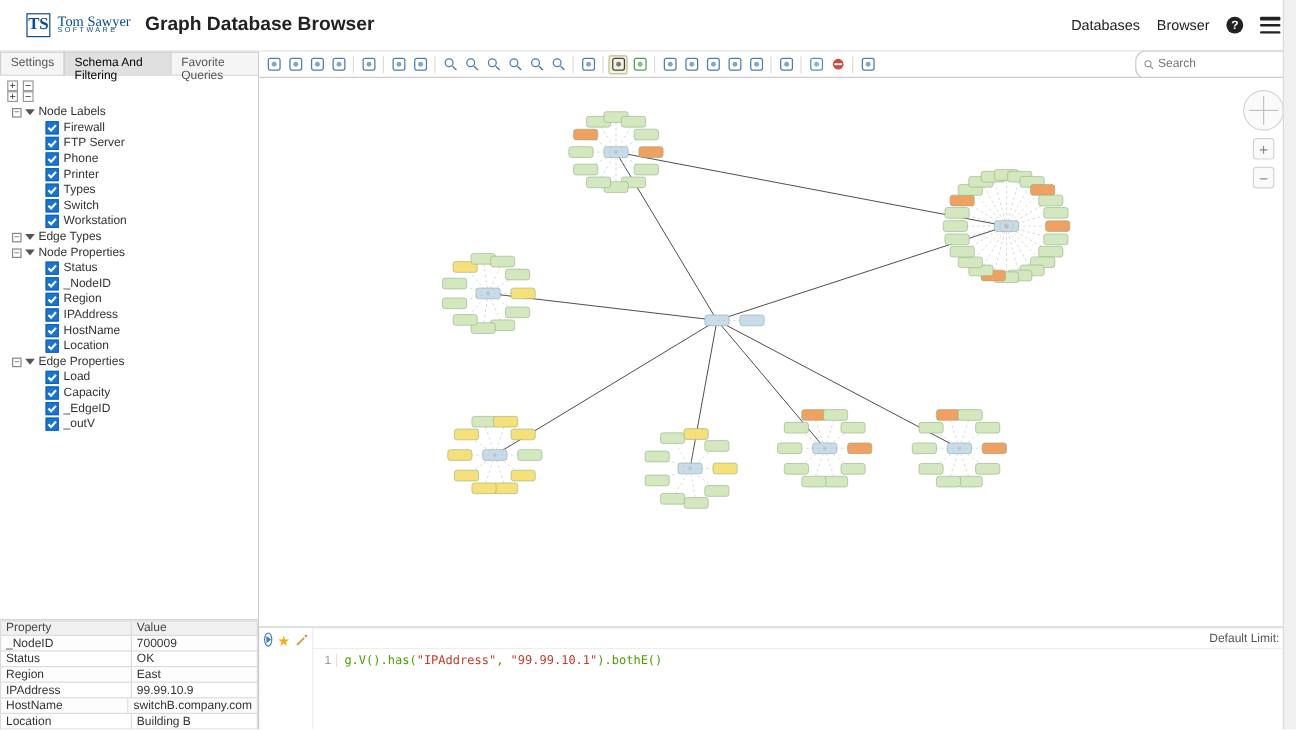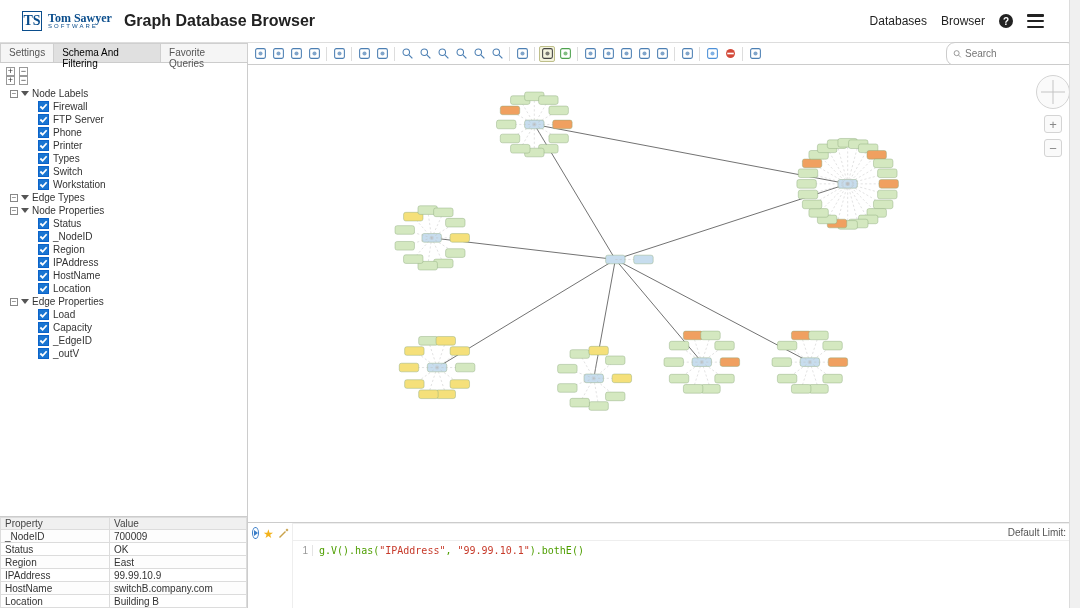--- a/index.html
+++ b/index.html
@@ -1,35 +1,35 @@
 <!DOCTYPE html>
 <html><head>
 <meta charset="utf-8">
 <style>
 * { box-sizing: border-box; margin: 0; padding: 0; }
 html, body { width: 1080px; height: 608px; overflow: hidden; font-family: Arial, Helvetica, sans-serif; font-size: 11px; color: #333; background: #fff; }
 .app { display: flex; flex-direction: column; width: 1080px; height: 608px; position: relative; }
 
 .app::after { content: ""; position: absolute; right: 0; top: 0; width: 10px; height: 100%; background: #f0f0f0; border-left: 1px solid #dcdcdc; }
 
-.header { display: flex; align-items: center; padding: 8px 36px 8px 22px; height: 42px; }
+.header { display: flex; align-items: center; padding: 8px 13px 8px 22px; height: 42px; }
 .logo-box { display: flex; align-items: center; gap: 6px; }
 .logo-mark { width: 20px; height: 20px; border: 1px solid #0a4d8c; display:flex; align-items:center; justify-content:center; color:#0a4d8c; font-family: Georgia, serif; font-weight: bold; font-size: 14px; }
-.logo-text { font-family: Georgia, 'Times New Roman', serif; color: #0a4d8c; line-height: 0.9; font-size: 12px; font-weight: bold; }
+.logo-text { font-family: Georgia, 'Times New Roman', serif; color: #0a4d8c; line-height: 0.9; font-size: 12px; }
 .logo-sub { font-size: 6px; letter-spacing: 2px; color:#0a4d8c; }
 .app-title { font-size: 16px; font-weight: 600; margin-left: 12px; color:#222; }
 .header-right { margin-left: auto; display: flex; align-items: center; gap: 14px; font-size: 12px; }
 .header-link { color:#222; cursor:pointer; }
 .help-badge { width: 14px; height: 14px; border-radius: 50%; background:#222; color:#fff; display:flex; align-items:center; justify-content:center; font-size:10px; font-weight:bold; cursor:pointer; }
 .hamburger { width: 17px; height: 14px; display:flex; flex-direction:column; justify-content:space-between; cursor:pointer;}
 .hamburger span { height:2.5px; background:#222; border-radius:1px; }
 
 
 .main { flex: 1 1 auto; display: flex; border-top: 1px solid #ddd; }
-.left { width: 248px; display:flex; flex-direction:column; border-right:1px solid #ccc; background:#fff; }
+.left { width: 216px; display:flex; flex-direction:column; border-right:1px solid #ccc; background:#fff; }
 .right { flex:1; display:flex; flex-direction:column; }
 
 
 .tabstrip { display:flex; height:20px; background:#fff; border-bottom:1px solid #ccc; font-size:10px; }
 .tab { padding: 3px 8px; border:1px solid #cfcfcf; border-bottom:none; background:#f5f5f5; color:#555; cursor:pointer; margin-right:-1px; }
 .tab.active { background:#e0e0e0; color:#000; }
 
 
 .tree-ctrl { display:flex; gap:4px; padding:4px 0 0 6px; font-size:9px;}
 .tree-ctrl span{ width:9px; height:9px; border:1px solid #999; display:flex; align-items:center; justify-content:center; cursor:pointer; line-height:1; font-size:9px;}

